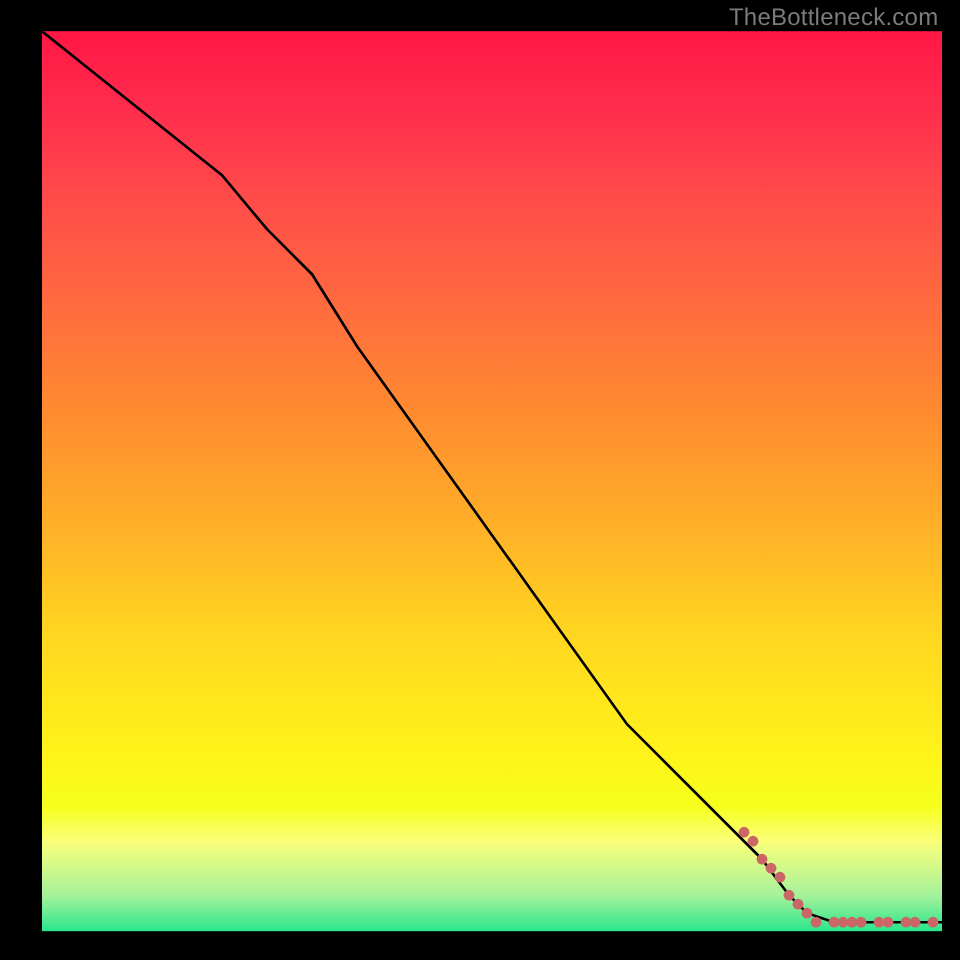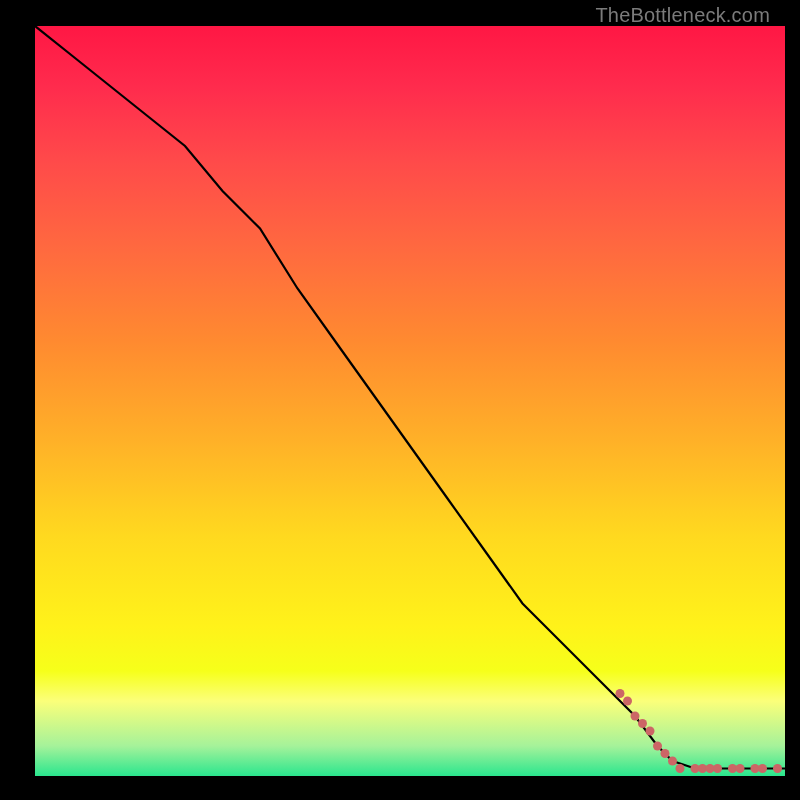--- a/index.html
+++ b/index.html
@@ -13,21 +13,21 @@
   }
   .frame {
     position: relative;
     width: 800px;
     height: 800px;
     background: #000;
   }
   .watermark {
     position: absolute;
     top: 4px;
-    right: 30px;
+    right: 18px;
     color: #7b7b7b;
     font-size: 20px;
     font-weight: 500;
     letter-spacing: 0.2px;
     z-index: 10;
   }
   .plot-area {
     position: absolute;
     left: 35px;
     top: 26px;

